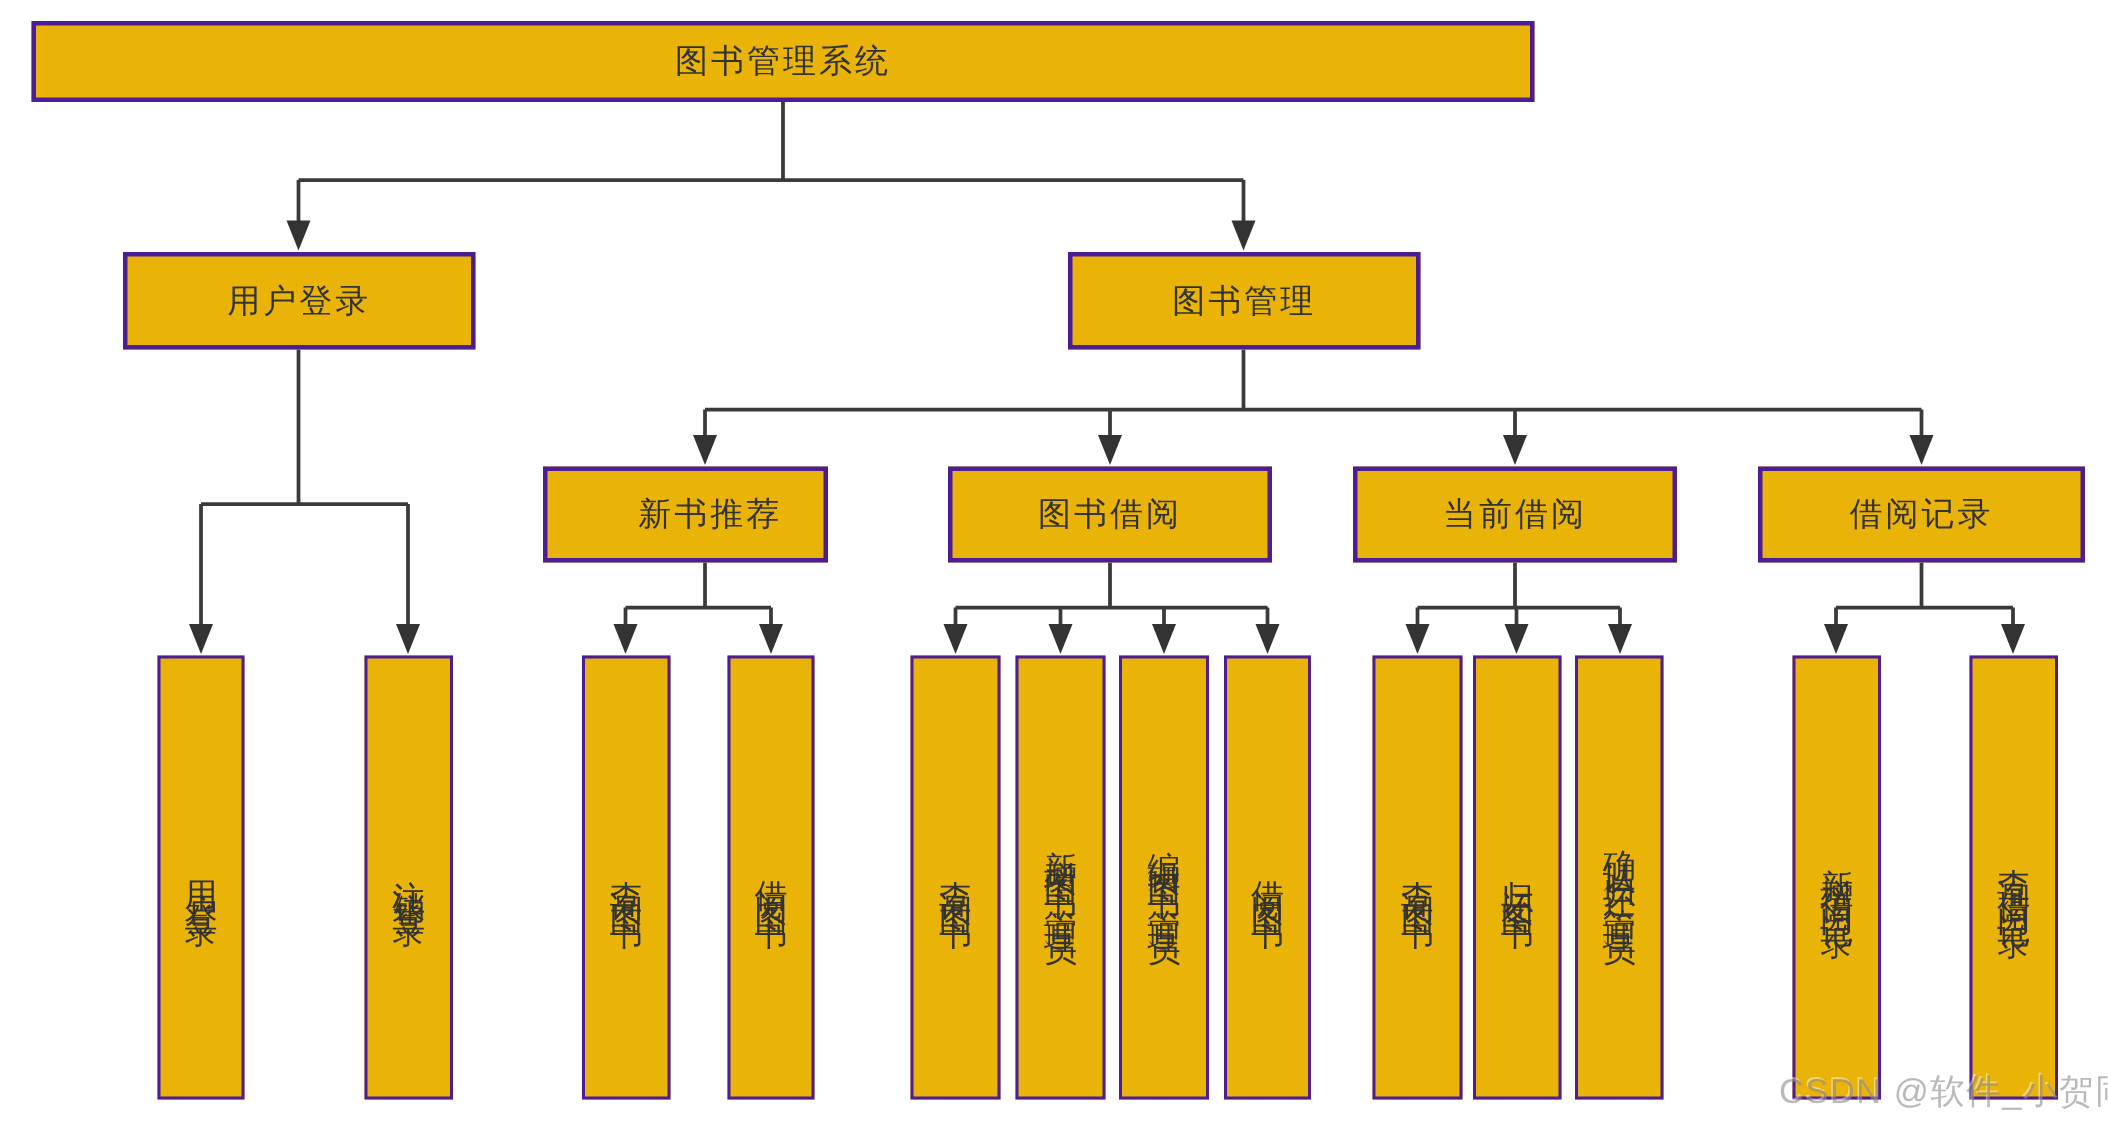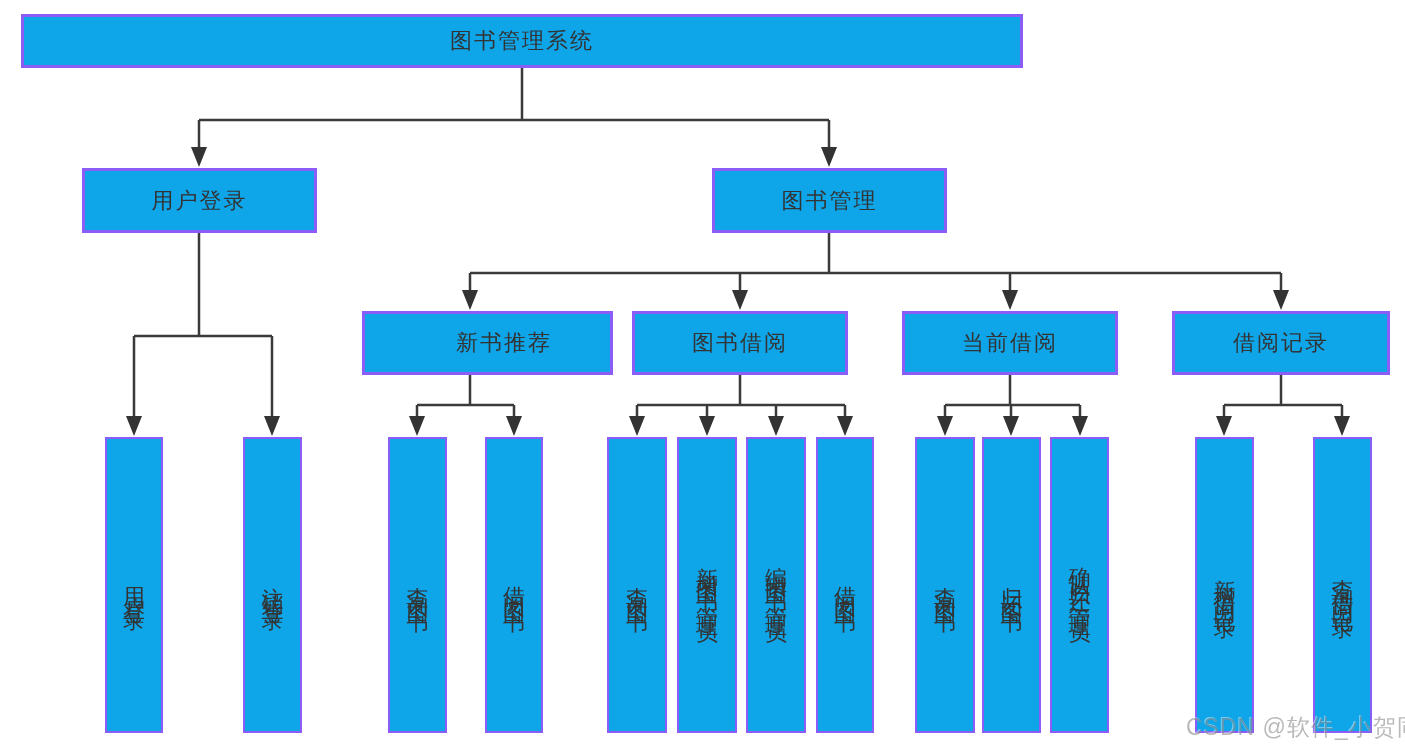--- a/index.html
+++ b/index.html
@@ -15,22 +15,22 @@
     overflow: hidden;
   }
   svg.connectors {
     position: absolute;
     left: 0; top: 0;
     width: 1405px; height: 747px;
   }
   .node {
     position: absolute;
     box-sizing: border-box;
-    background: #0ea5e9;
-    border: 3px solid #8b5cf6;
+    background: #eab308;
+    border: 3px solid #4c1d95;
     color: #333333;
     display: flex;
     align-items: center;
     justify-content: center;
   }
   .hbox {
     font-size: 22px;
     letter-spacing: 2px;
     white-space: nowrap;
   }
@@ -93,21 +93,21 @@
       <polygon points="1216,416 1232,416 1224,436"></polygon>
       <polygon points="1334,416 1350,416 1342,436"></polygon>
     </g>
   </svg>
 
   <div class="node hbox" style="left:21px; top:14px; width:1002px; height:54px;">图书管理系统</div>
 
   <div class="node hbox" style="left:82px; top:168px; width:235px; height:65px;">用户登录</div>
   <div class="node hbox" style="left:712px; top:168px; width:235px; height:65px;">图书管理</div>
 
-  <div class="node hbox" style="left:362px; top:311px; width:251px; height:64px;padding-left:33px;">新书推荐</div>
+  <div class="node hbox" style="left:362px; top:311px; width:190px; height:64px;padding-left:33px;">新书推荐</div>
   <div class="node hbox" style="left:632px; top:311px; width:216px; height:64px;">图书借阅</div>
   <div class="node hbox" style="left:902px; top:311px; width:216px; height:64px;text-align:right;">当前借阅</div>
   <div class="node hbox" style="left:1172px; top:311px; width:218px; height:64px;">借阅记录</div>
 
   <div class="node vbox" style="left:105px; top:437px; width:58px; height:296px;">
     <span class="vtext">用户登录</span>
   </div>
   <div class="node vbox" style="left:243px; top:437px; width:59px; height:296px;">
     <span class="vtext">注销登录</span>
   </div>

